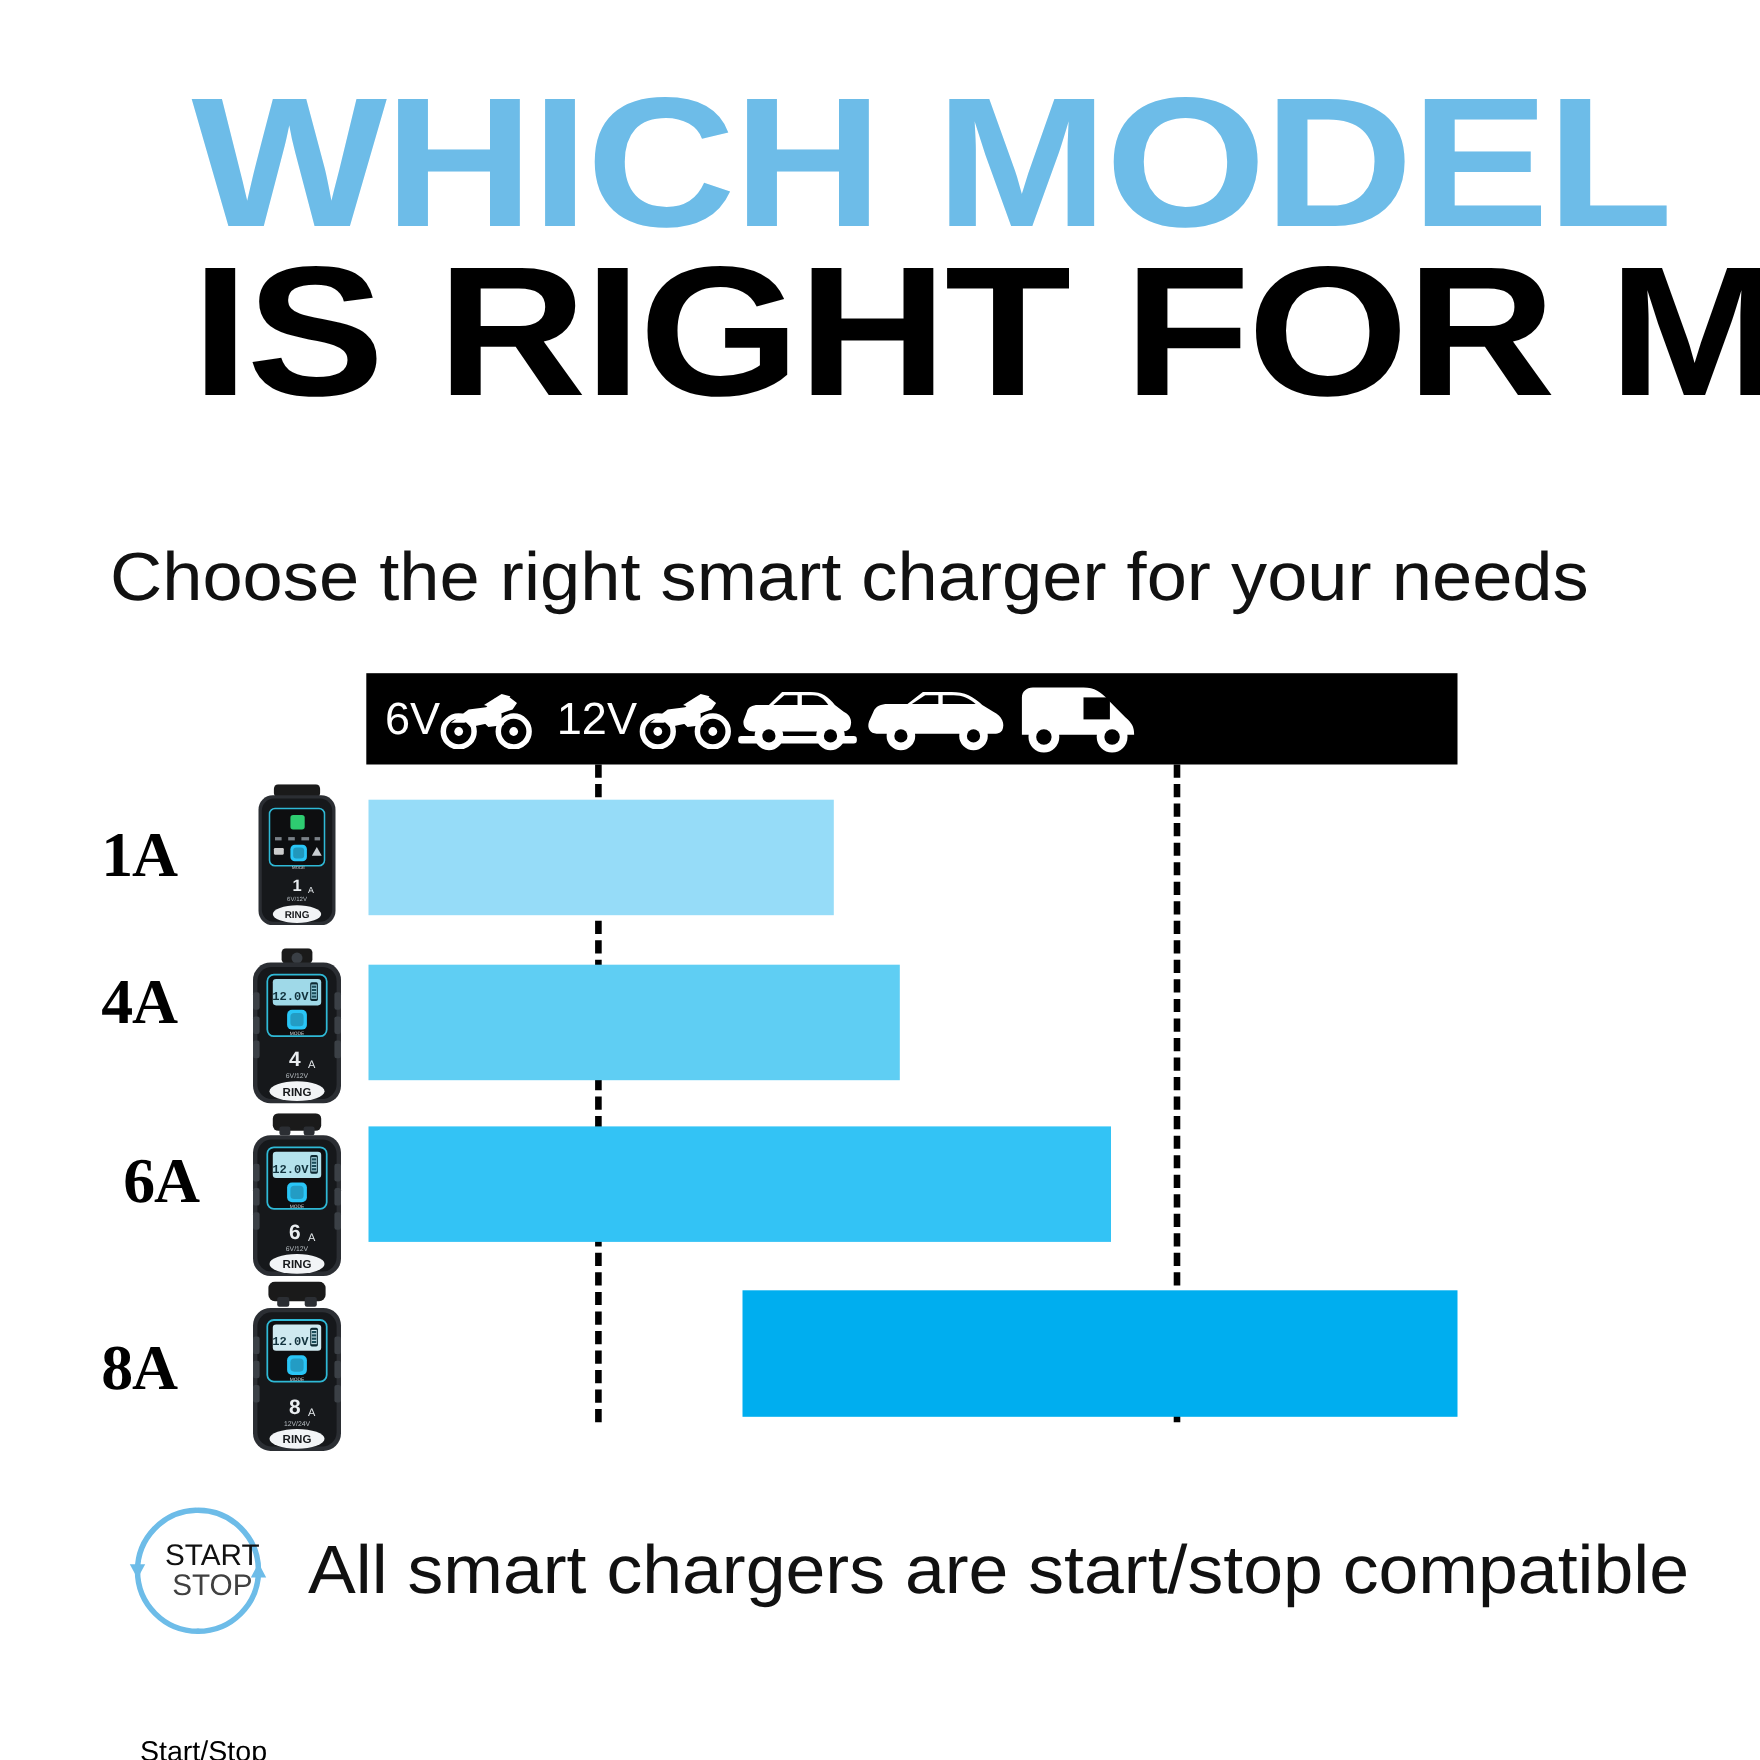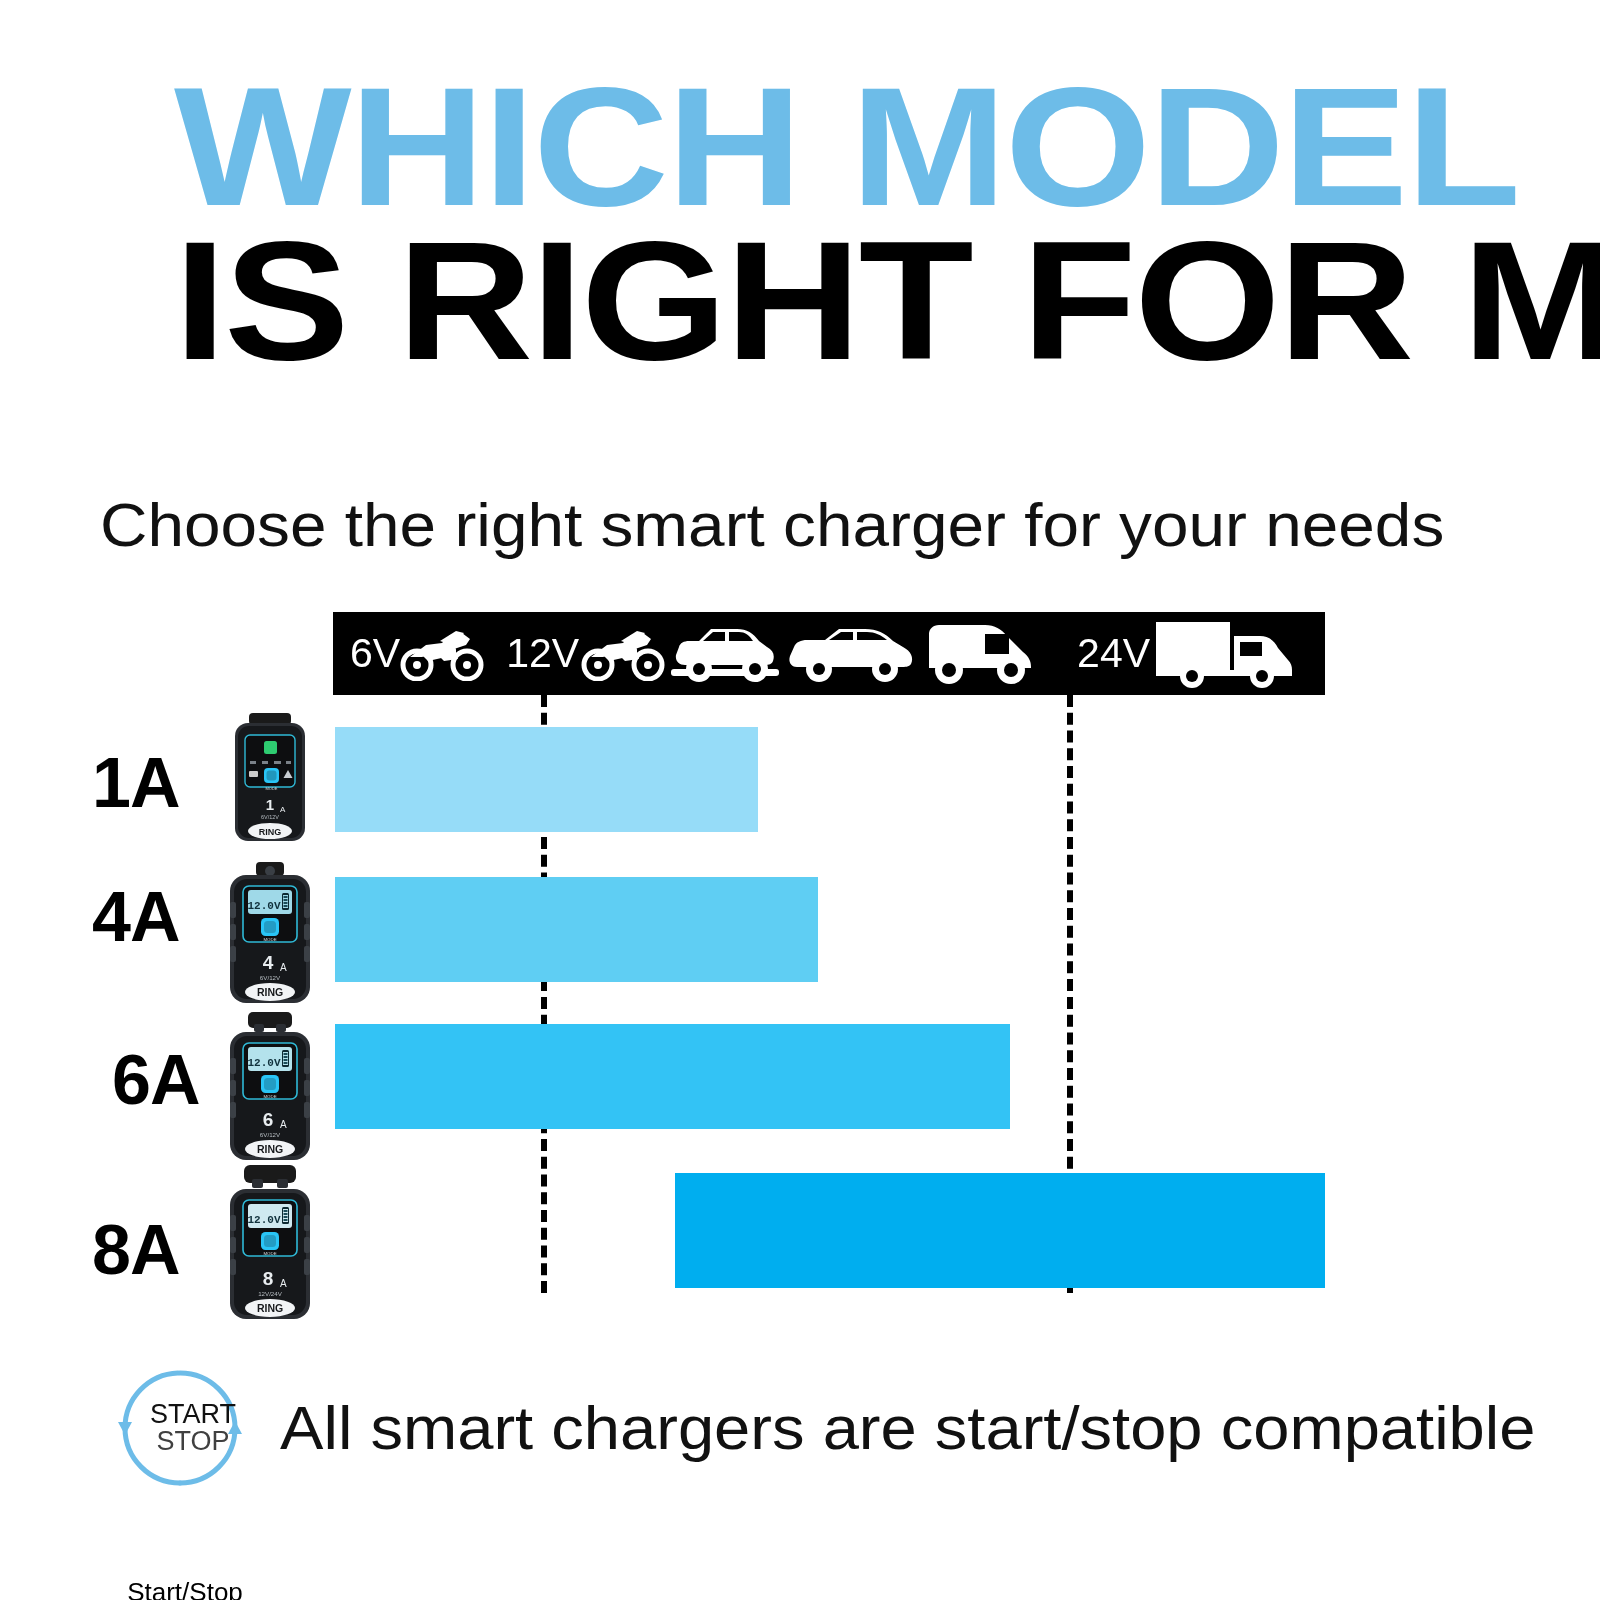--- a/index.html
+++ b/index.html
@@ -57,22 +57,22 @@
   }
   #divider-12v { left:541px; }
   #divider-24v { left:1067px; }
 
   
   .bar { position:absolute; }
 
   
   .amp-label {
     position:absolute;
-    font-family:Liberation Sans, sans-serif;
-    font-weight:bold; font-size:70px; color:#000;
+    font-family:Liberation Serif, serif;
+    font-weight:bold; font-size:58px; color:#000;
     line-height:1; letter-spacing:-1px;text-align:center;
   }
 
   
   .product { position:absolute; }
 
   
   #startstop-badge { position:absolute; left:115px; top:1363px; width:130px; height:130px; }
   #startstop-caption {
     position:absolute; left:110px; top:1577px; width:150px;
@@ -159,35 +159,20 @@
           <path d="M6 48 L6 14 C6 9 10 5 16 5 L62 5 C72 5 78 9 84 16 L100 32 C106 37 108 41 108 47 L108 48 Z"></path>
           <circle cx="26" cy="50" r="14" fill="#fff"></circle>
           <circle cx="88" cy="50" r="14" fill="#fff"></circle>
           <circle cx="26" cy="50" r="7" fill="#000"></circle>
           <circle cx="88" cy="50" r="7" fill="#000"></circle>
           <rect x="62" y="14" width="24" height="20" fill="#000"></rect>
         </g>
       </svg>
     </div>
 
-    <div style="display:flex;align-items:center;margin-left:42px;">
-      <span class="volt-label">24V</span>
-      <svg class="veh" width="136" height="68" viewBox="0 0 136 68" style="margin-left:6px;">
-        <g fill="#fff">
-          <rect x="0" y="2" width="74" height="48"></rect>
-          <path d="M78 16 L104 16 C112 16 118 20 122 28 L132 40 C135 43 136 46 136 50 L78 50 Z"></path>
-          <rect x="0" y="50" width="136" height="6"></rect>
-          <circle cx="36" cy="56" r="12" fill="#fff"></circle>
-          <circle cx="106" cy="56" r="12" fill="#fff"></circle>
-          <circle cx="36" cy="56" r="6" fill="#000"></circle>
-          <circle cx="106" cy="56" r="6" fill="#000"></circle>
-          <rect x="84" y="22" width="22" height="14" fill="#000"></rect>
-        </g>
-      </svg>
-    </div>
   </div>
 
   <div class="divider" id="divider-12v"></div>
   <div class="divider" id="divider-24v"></div>
 
   <div class="amp-label" style="left:92px; top:748px;">1A</div>
   <div class="bar" style="left:335px; top:727px; width:423px; height:105px; background:#96DCF8;"></div>
   <div class="product" style="left:231px; top:713px; width:78px; height:130px;">
     <svg width="78" height="130" viewBox="0 0 78 130">
       <rect x="18" y="0" width="42" height="12" rx="4" fill="#1a1a1a"></rect>

